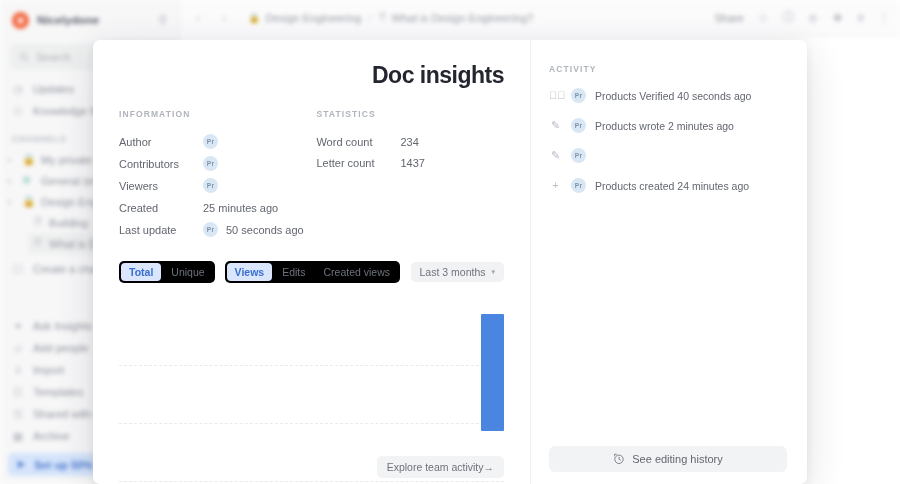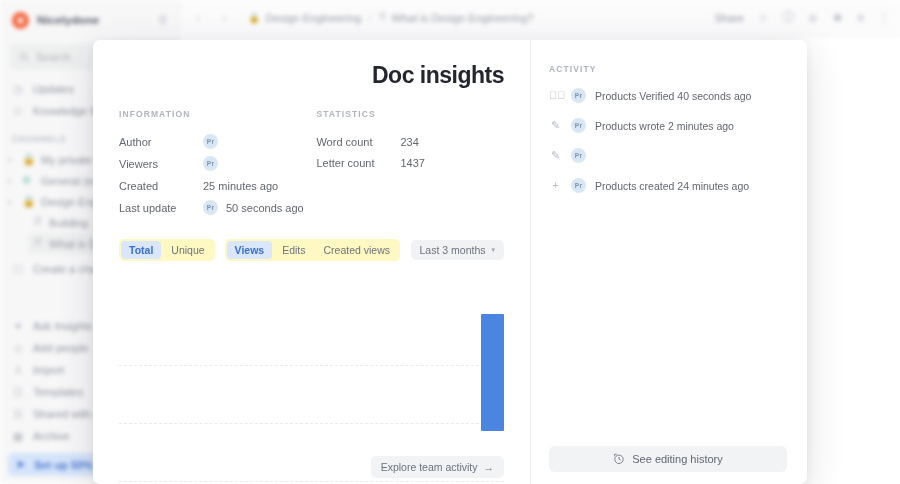--- a/index.html
+++ b/index.html
@@ -131,21 +131,21 @@
     width: 15px; height: 15px; border-radius: 50%;
     background: #d9e7f5; color: #7b94ab;
     font-size: 6.5px; font-weight: 600;
     display: flex; align-items: center; justify-content: center;
     flex: 0 0 15px; letter-spacing: .2px;
   }
 
   
   .filters { display: flex; align-items: center; margin-top: 20px; }
   .chip-group {
-    display: flex; background: #fef9c3; border-radius: 5px;
+    display: flex; background: #000000; border-radius: 5px;
     padding: 2px; gap: 2px; margin-right: 10px; align-items: center;
   }
   .chip {
     font-size: 10.5px; color: #6e727c; padding: 3px 8px;
     border-radius: 4px; white-space: nowrap;
   }
   .chip.sel { background: #d9e6fb; color: #3a6fd0; font-weight: 600; }
   .range-select {
     margin-left: auto; display: flex; align-items: center; gap: 6px;
     background: #f1f2f4; border-radius: 5px; padding: 4px 9px;
@@ -164,21 +164,21 @@
   }
   .bars { position: absolute; left: 0; right: 0; top: 0; bottom: 0; }
   .bar {
     position: absolute; bottom: 0; width: 23px;
     background: #4a86e0; border-radius: 1px;
   }
   .explore-btn {
     position: absolute; right: 0; bottom: 6px;
     background: #f2f3f5; border-radius: 5px;
     padding: 5px 10px; font-size: 10.5px; color: #6e727c;
-    display: flex; align-items: center; gap: 6px;
+    display: flex; align-items: center; 
   }
 
   
   .act-head {
     font-size: 8.5px; letter-spacing: 1.1px; color: #b0b4bd;
     font-weight: 600; margin-bottom: 14px;
   }
   .act-item { display: flex; align-items: flex-start; gap: 9px; margin-bottom: 15px; }
   .act-ico { width: 13px; flex: 0 0 13px; color: #b9bdc5; font-size: 11px; padding-top: 1px; text-align: center; }
   .act-text { font-size: 10.5px; color: #62666f; line-height: 14px; padding-top: 1px; }
@@ -317,20 +317,26 @@
         <div class="col-info">
           <div class="col-head">INFORMATION</div>
 
           <div class="row">
             <span class="row-label">Author</span>
             <span class="row-val">
               <span class="avatar">Pr</span>
             </span>
           </div>
 
+          <div class="row">
+            <span class="row-label">Contributors</span>
+            <span class="row-val">
+              <span class="avatar">Pr</span>
+            </span>
+          </div>
 
           <div class="row">
             <span class="row-label">Viewers</span>
             <span class="row-val">
               <span class="avatar">Pr</span>
             </span>
           </div>
 
           <div class="row">
             <span class="row-label">Created</span>

